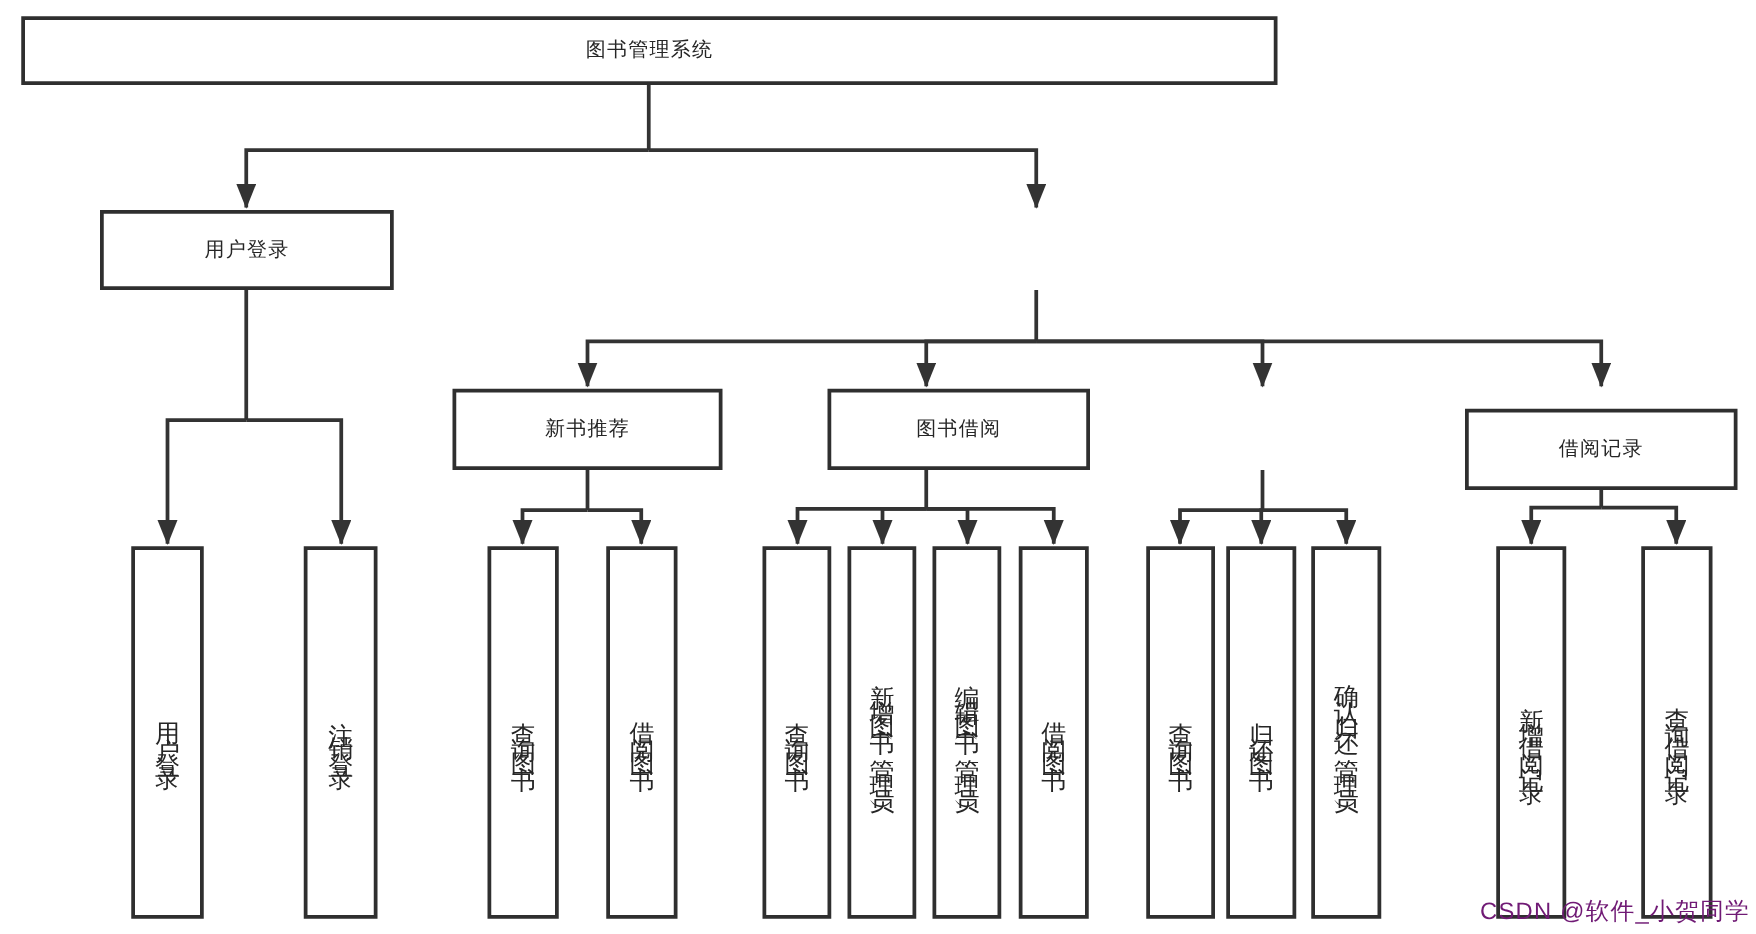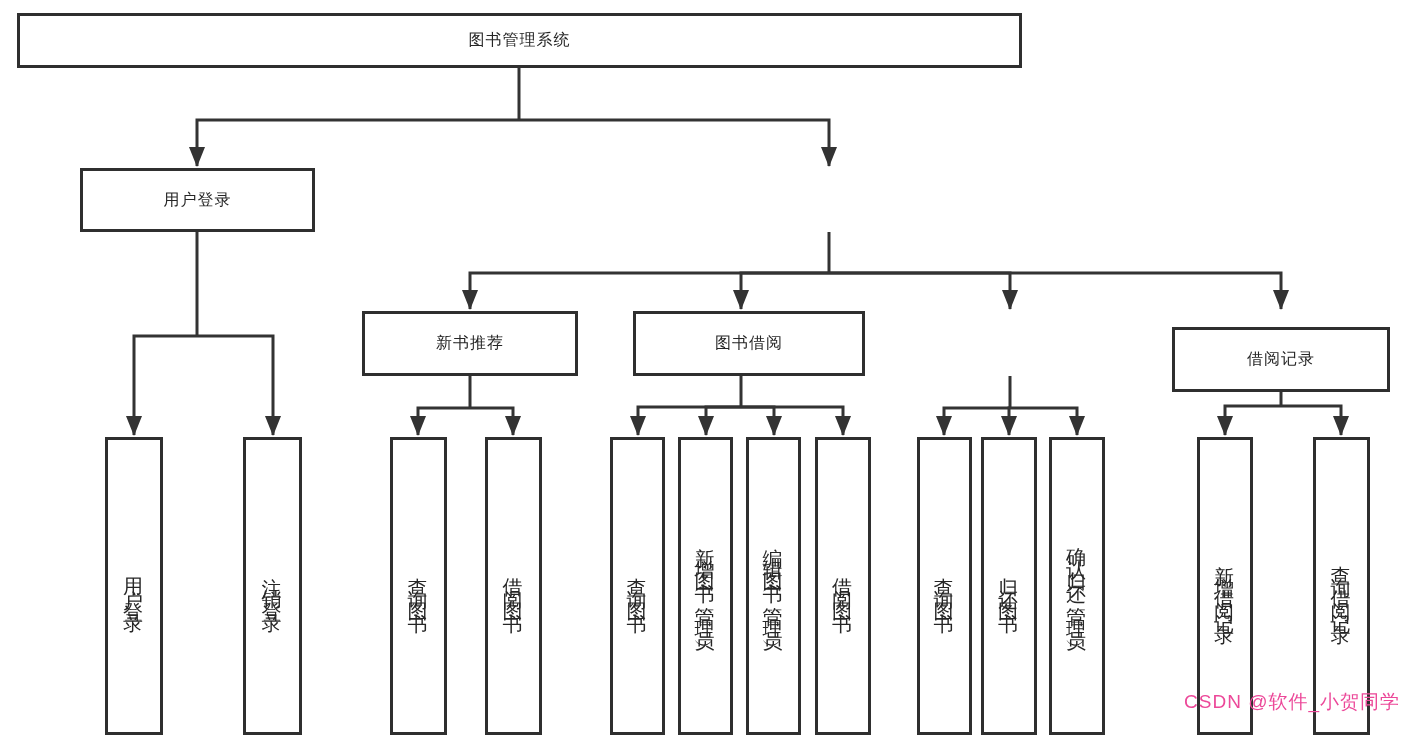--- a/index.html
+++ b/index.html
@@ -28,25 +28,25 @@
     background:#ffffff;
     display:flex;align-items:center;justify-content:center;
     writing-mode:vertical-rl;
     font-size:20px;color:#262626;
     letter-spacing:12px;
     z-index:2;
     text-align:center;
   }
   .watermark{
     position:absolute;
-    left:1164px;top:689px;
+    left:1164px;top:716px;
     width:236px;
     text-align:right;
     font-size:19px;
-    color:#ec4899;
+    color:#701a75;
     letter-spacing:1px;
     z-index:5;
     white-space:nowrap;
   }
   svg line, svg polyline{stroke:#333333;stroke-width:3;fill:none;}
 </style>
 </head>
 <body>
 
 <div id="stage">
@@ -104,21 +104,21 @@
       <polyline points="1281,406 1225,406 1225,435" marker-end="url(#arrow)"></polyline>
       <polyline points="1281,406 1341,406 1341,435" marker-end="url(#arrow)"></polyline>
     </g>
   </svg>
 
   <div class="hnode" style="left:17px;top:13px;width:1005px;height:55px;">图书管理系统</div>
 
   <div class="hnode" style="left:80px;top:168px;width:235px;height:64px;">用户登录</div>
 
   <div class="hnode" style="left:362px;top:311px;width:216px;height:65px;">新书推荐</div>
-  <div class="hnode" style="left:633px;top:311px;width:232px;height:65px;">图书借阅</div>
+  <div class="hnode" style="left:662px;top:311px;width:210px;height:65px;">图书借阅</div>
   <div class="hnode" style="left:1172px;top:311px;width:218px;height:65px;margin-top:16px;">借阅记录</div>
 
   <div class="vnode" style="left:105px;top:437px;width:58px;height:298px;">用户登录</div>
   <div class="vnode" style="left:243px;top:437px;width:59px;height:298px;">注销登录</div>
 
   <div class="vnode" style="left:390px;top:437px;width:57px;height:298px;">查询图书</div>
   <div class="vnode" style="left:485px;top:437px;width:57px;height:298px;">借阅图书</div>
 
   <div class="vnode" style="left:610px;top:437px;width:55px;height:298px;">查询图书</div>
   <div class="vnode" style="left:678px;top:437px;width:55px;height:298px;">新增图书（管理员）</div>

